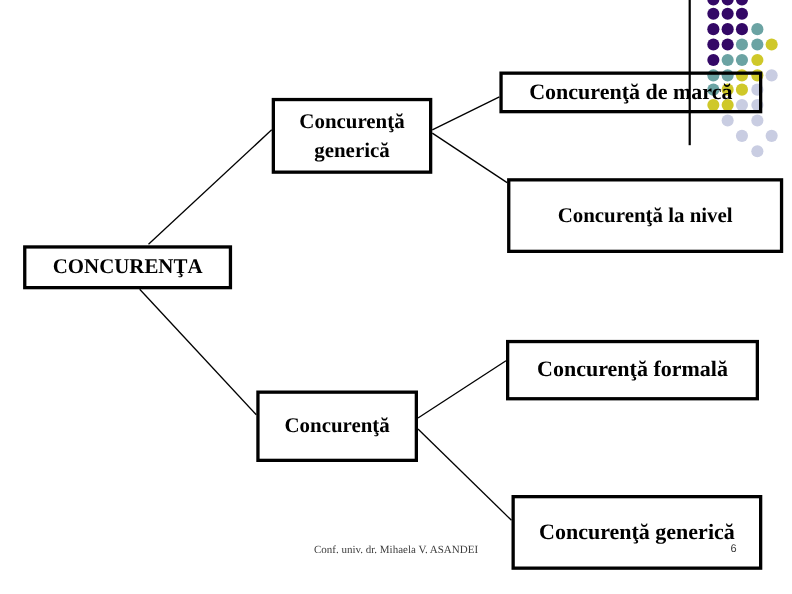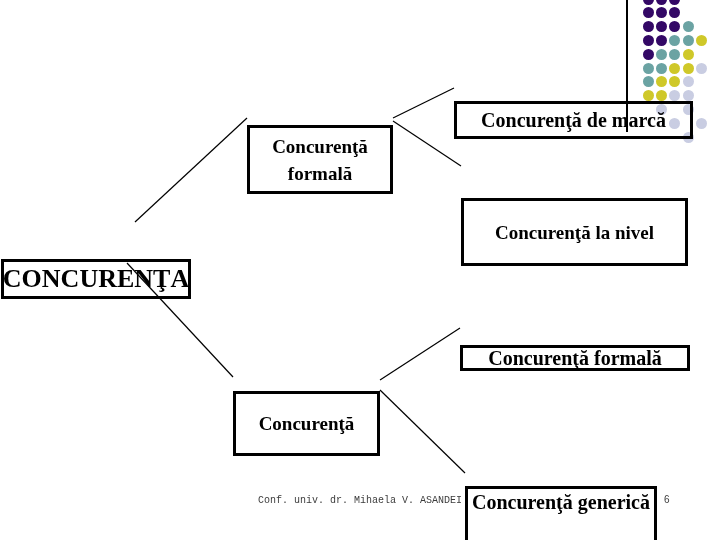--- a/index.html
+++ b/index.html
@@ -25,35 +25,34 @@
     border: 3px solid #000;
     background: transparent;
     display: flex;
     flex-direction: column;
     align-items: center;
     justify-content: center;
     text-align: center;
     font-weight: bold;
     color: #000;
     z-index: 3;
-    margin-top: 36px;
   }
   .node .line { display: block; white-space: nowrap; }
-  #node-root       { left: 1px;   top: 223px; width: 190px; height: 40px; font-size: 26px; }
+  #node-root       { left: 21px;   top: 223px; width: 190px; height: 40px; font-size: 19px; }
   #node-direct     { left: 247px; top: 89px;  width: 146px; height: 69px; font-size: 19px; line-height: 27px; }
   #node-brand      { left: 454px; top: 65px;  width: 239px; height: 38px; font-size: 20px; }
-  #node-enterprise { left: 461px; top: 162px; width: 227px; height: 68px; font-size: 19px; line-height: 27px; text-align: right; }
-  #node-formal     { left: 460px; top: 309px; width: 230px; height: 26px; font-size: 20px; }
+  #node-enterprise { left: 461px; top: 162px; width: 251px; height: 68px; font-size: 19px; line-height: 27px; text-align: right; }
+  #node-formal     { left: 460px; top: 309px; width: 230px; height: 55px; font-size: 20px; }
   #node-indirect   { left: 233px; top: 355px; width: 147px; height: 65px; font-size: 19px; line-height: 26px; }
-  #node-generic    { left: 465px; top: 450px; width: 192px; height: 68px; font-size: 20px; justify-content: flex-start; padding-top: 2px; }
+  #node-generic    { left: 465px; top: 450px; width: 228px; height: 68px; font-size: 20px; justify-content: flex-start; padding-top: 20px; }
   
   .footer {
     position: absolute; left: 0; top: 495px; width: 100%;
     text-align: center;
-    font-family: Liberation Mono, monospace;
+    font-family: Liberation Serif, serif;
     font-size: 10px; color: #3c3c3c; z-index: 4;
   }
   .page-number {
     position: absolute; left: 664px; top: 494px;
     font-family: "Liberation Sans", sans-serif;
     font-size: 10px; color: #3c3c3c; z-index: 4;
   }
 </style>
 </head>
 <body>
@@ -110,21 +109,21 @@
     <line x1="380" y1="380" x2="460" y2="328" stroke="#000" stroke-width="1.2"></line>
     <line x1="380" y1="390" x2="465" y2="473" stroke="#000" stroke-width="1.2"></line>
   </svg>
 
   <div class="node" id="node-root">
     <span class="line">CONCURENŢA</span>
   </div>
 
   <div class="node" id="node-direct">
     <span class="line">Concurenţă</span>
-    <span class="line">formală</span>
+    <span class="line">generică</span>
   </div>
 
   <div class="node" id="node-brand">
     <span class="line">Concurenţă de marcă</span>
   </div>
 
   <div class="node" id="node-enterprise">
     <span class="line">Concurenţă la nivel</span>
   </div>
 

